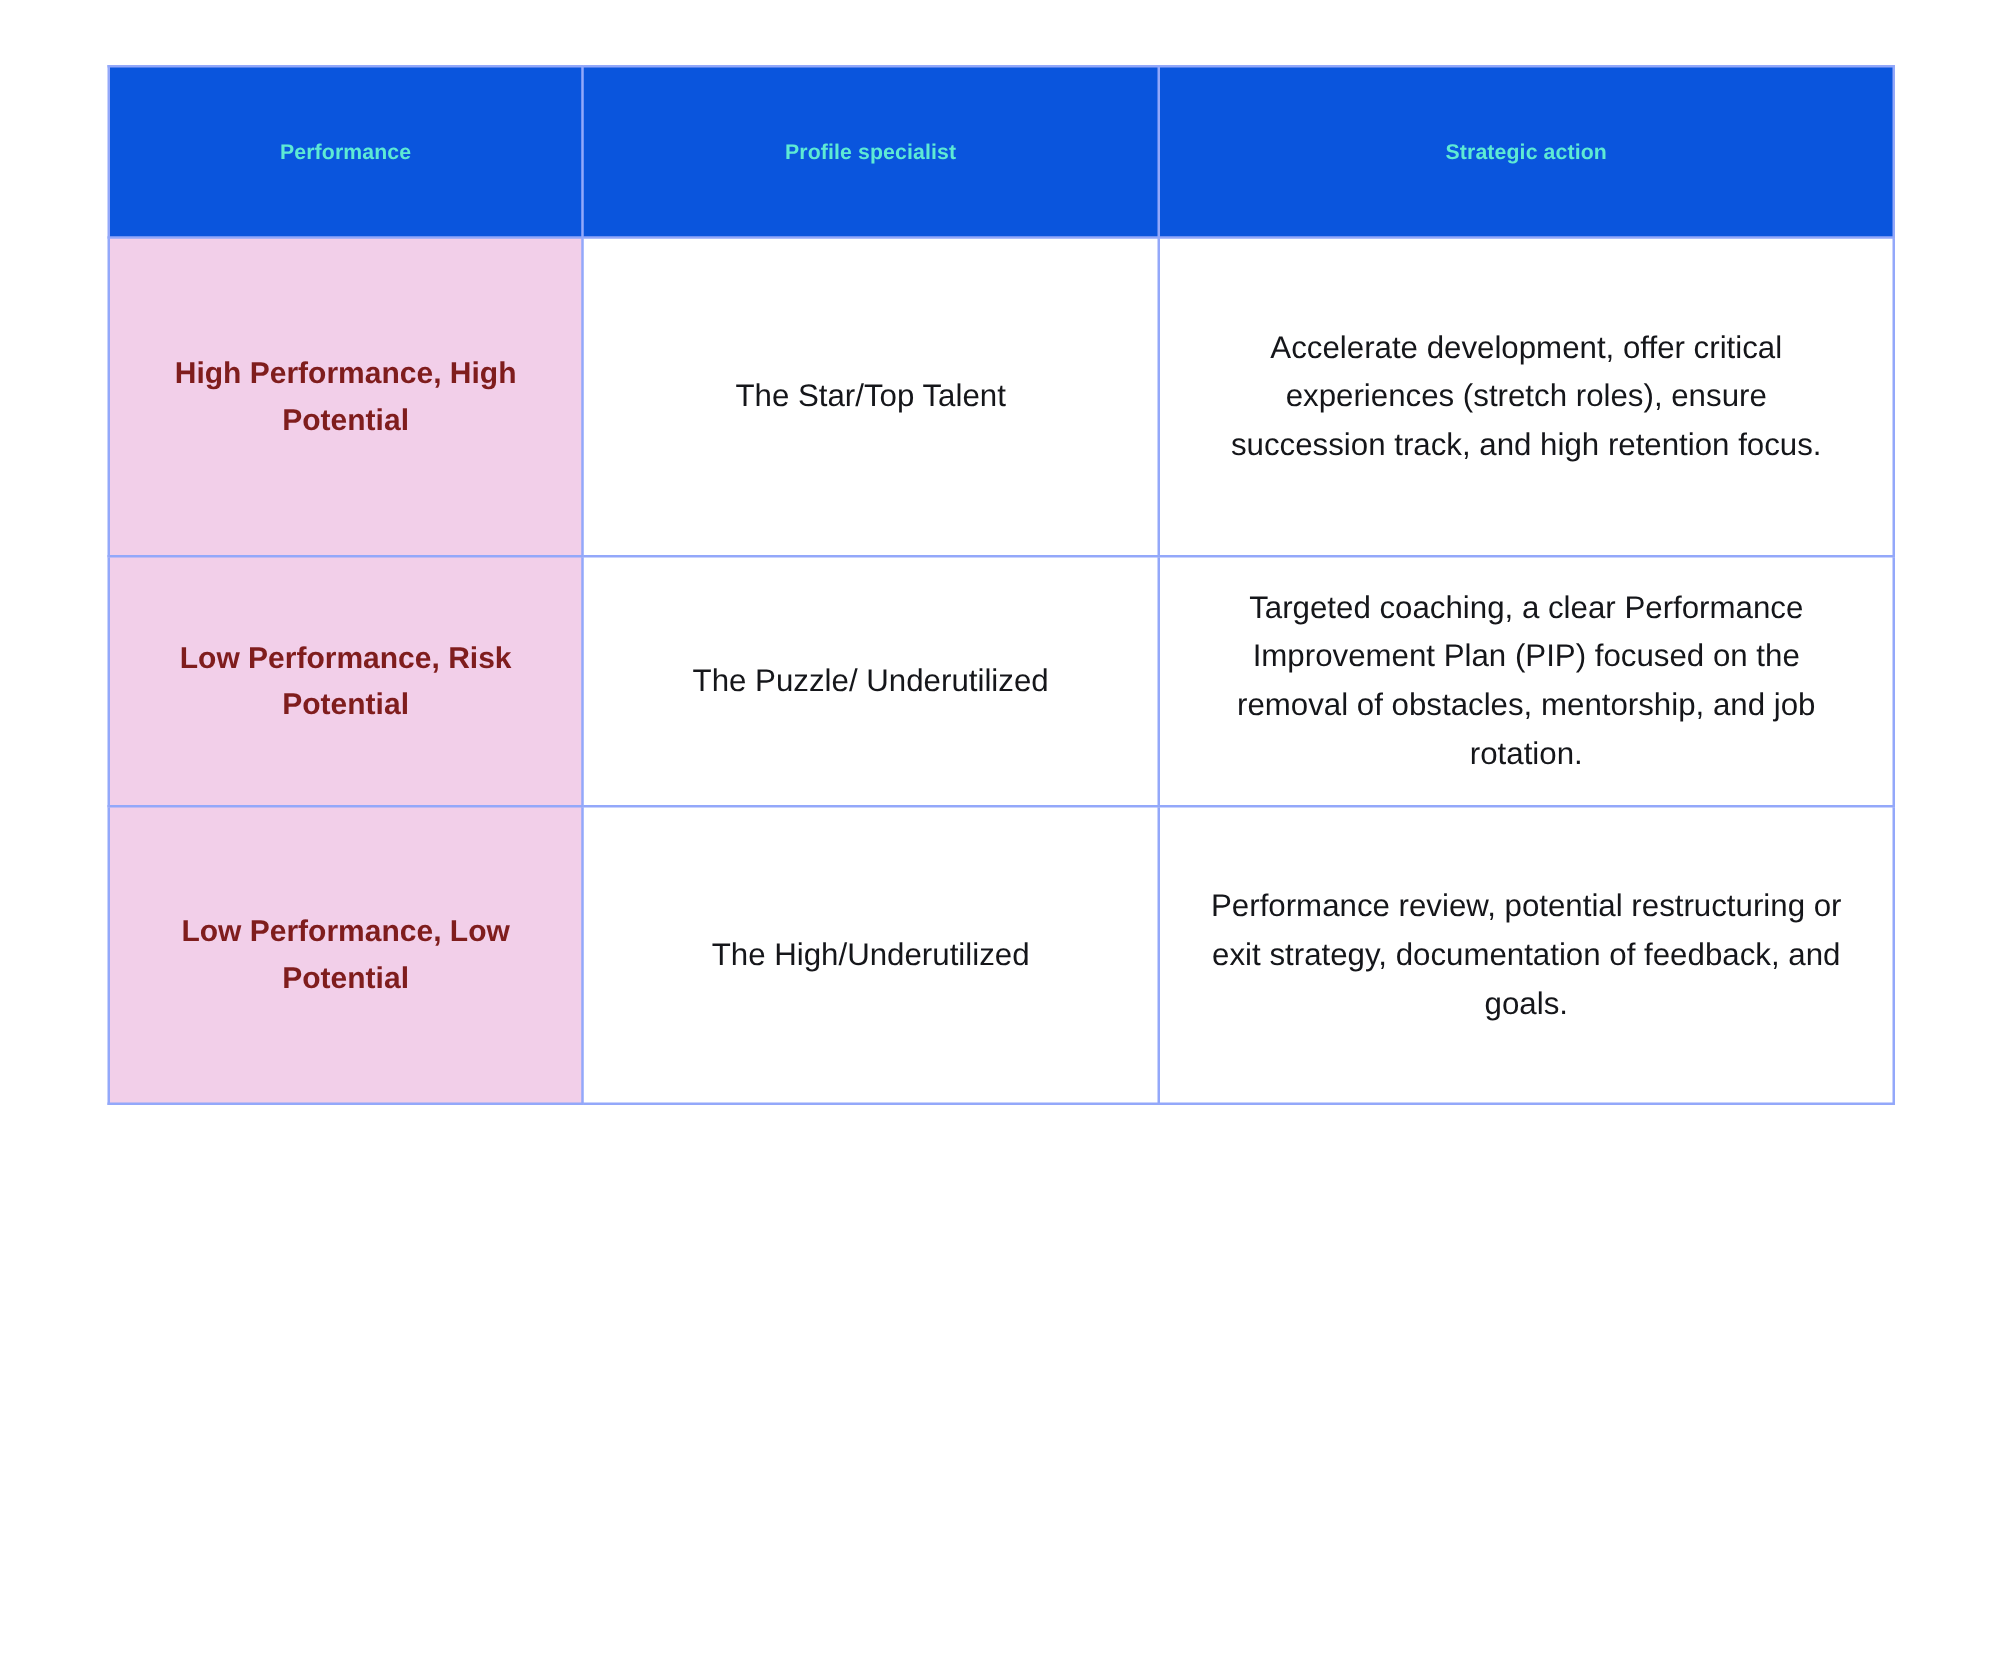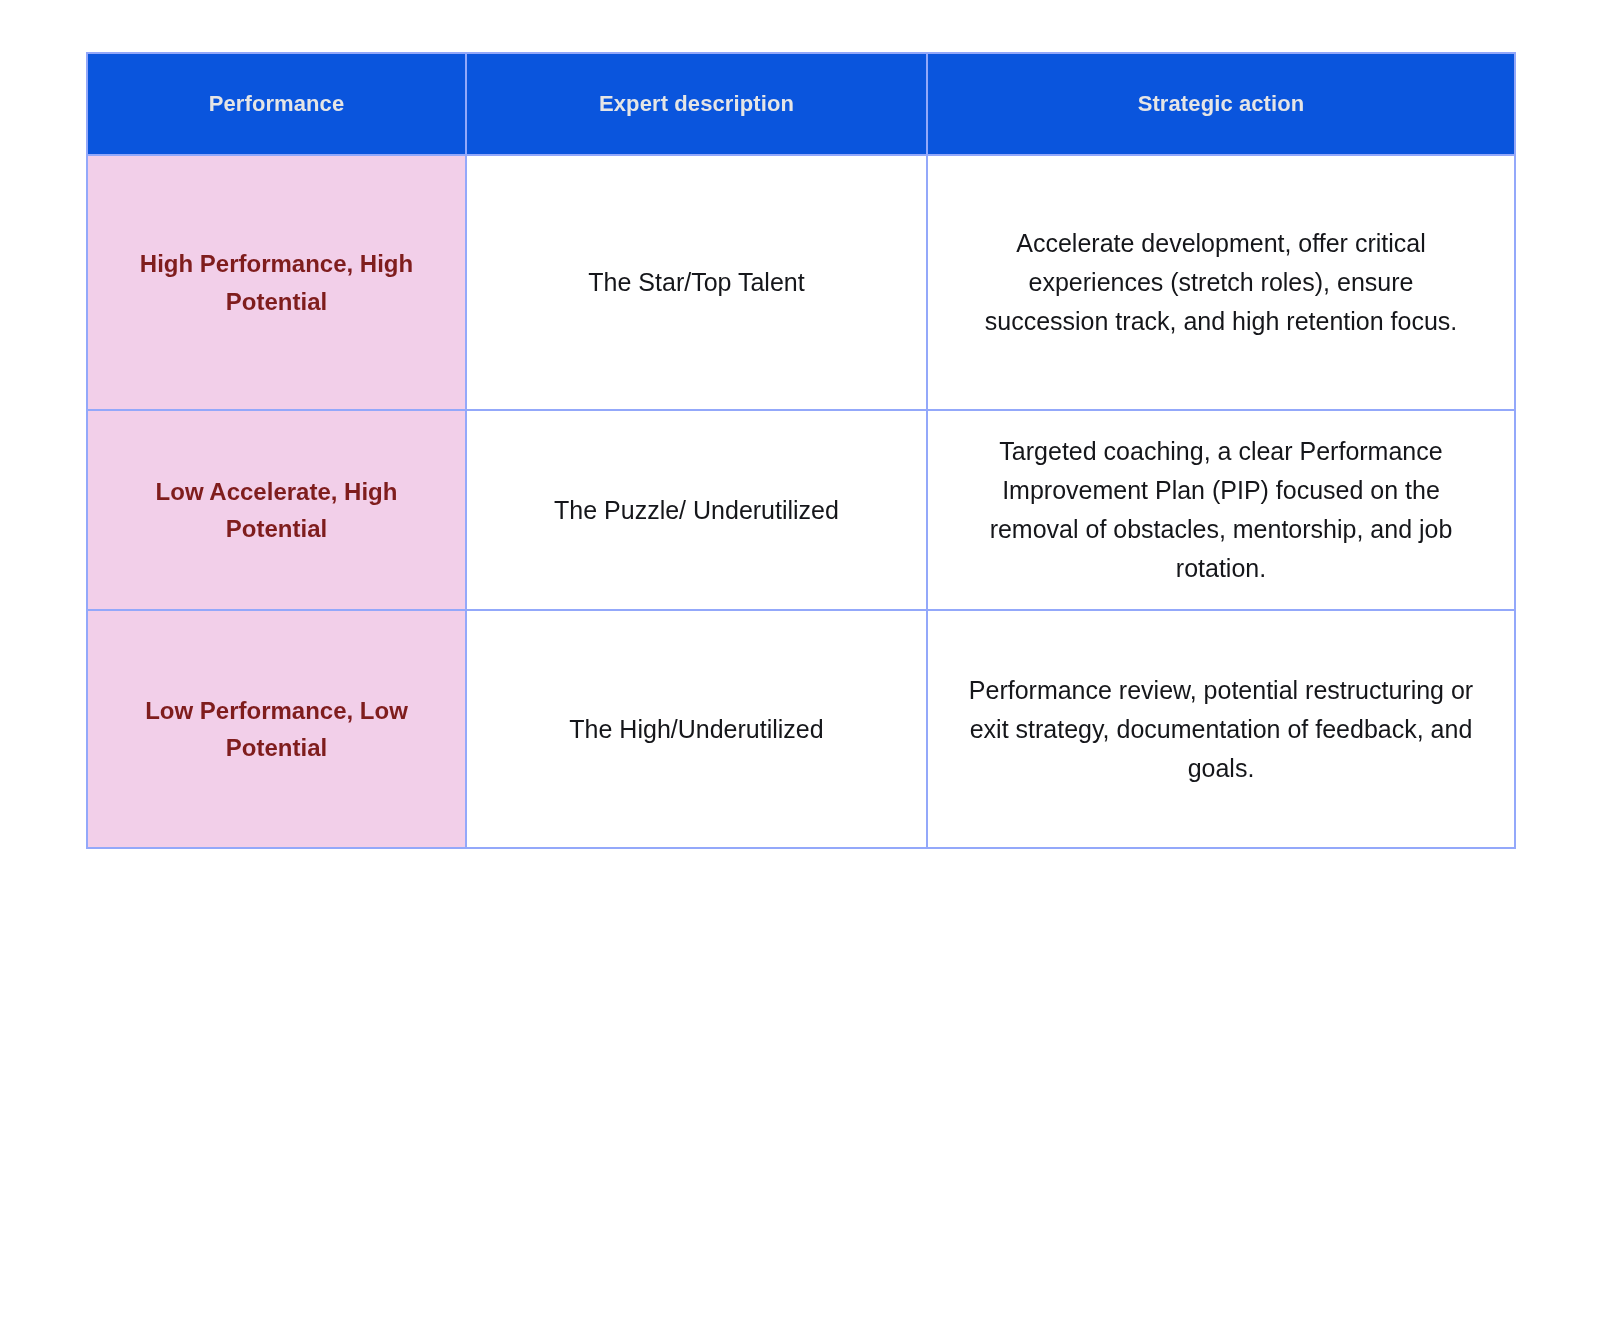--- a/index.html
+++ b/index.html
@@ -44,24 +44,24 @@
   table.matrix td {
     border: 2px solid #93a8fa;
     padding: 10px 22px;
     vertical-align: middle;
     text-align: center;
     box-sizing: border-box;
   }
 
   table.matrix thead th {
     background: #0a55dd;
-    color: #e5e5e5;
-    font-size: 22px;
+    color: #5eead4;
+    font-size: 17px;
     font-weight: bold;
-    height: 102px;
+    height: 137px;
     letter-spacing: 0.1px;
     border-color: #93a8fa;
   }
 
   table.matrix td.perf-cell {
     background: #f2cfe9;
     color: #7f1d1d;
     font-size: 24px;
     font-weight: bold;
     line-height: 1.56;
@@ -94,39 +94,39 @@
   <div class="table-wrap">
     <table class="matrix">
       <colgroup>
         <col class="c1">
         <col class="c2">
         <col class="c3">
       </colgroup>
       <thead>
         <tr>
           <th>Performance</th>
-          <th>Expert description</th>
+          <th>Profile specialist</th>
           <th>Strategic action</th>
         </tr>
       </thead>
       <tbody>
         <tr class="r1">
           <td class="perf-cell">
             <span class="cell-text">High Performance, High Potential</span>
           </td>
           <td class="body-cell">
             <span class="cell-text">The Star/Top Talent</span>
           </td>
           <td class="body-cell action-cell">
             <span class="cell-text">Accelerate development, offer critical experiences (stretch roles), ensure succession track, and high retention focus.</span>
           </td>
         </tr>
         <tr class="r3">
           <td class="perf-cell">
-            <span class="cell-text">Low Accelerate, High Potential</span>
+            <span class="cell-text">Low Performance, Risk Potential</span>
           </td>
           <td class="body-cell">
             <span class="cell-text">The Puzzle/ Underutilized</span>
           </td>
           <td class="body-cell action-cell">
             <span class="cell-text">Targeted coaching, a clear Performance Improvement Plan (PIP) focused on the removal of obstacles, mentorship, and job rotation.</span>
           </td>
         </tr>
         <tr class="r4">
           <td class="perf-cell">

